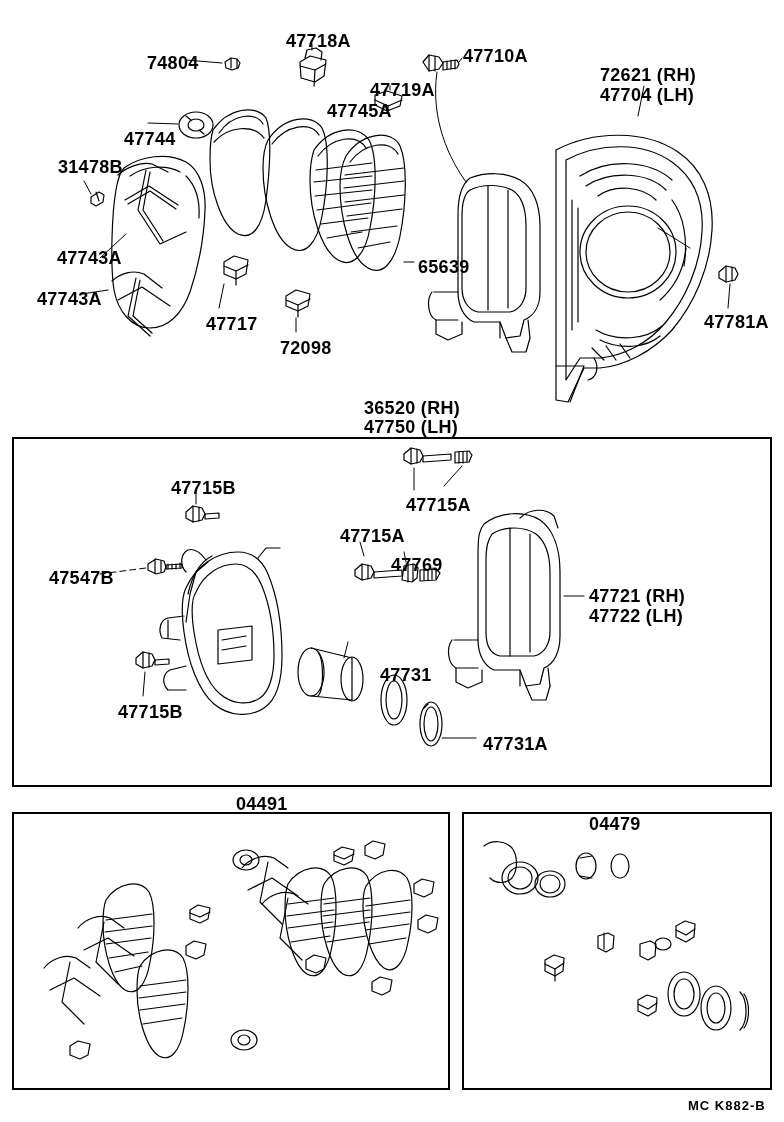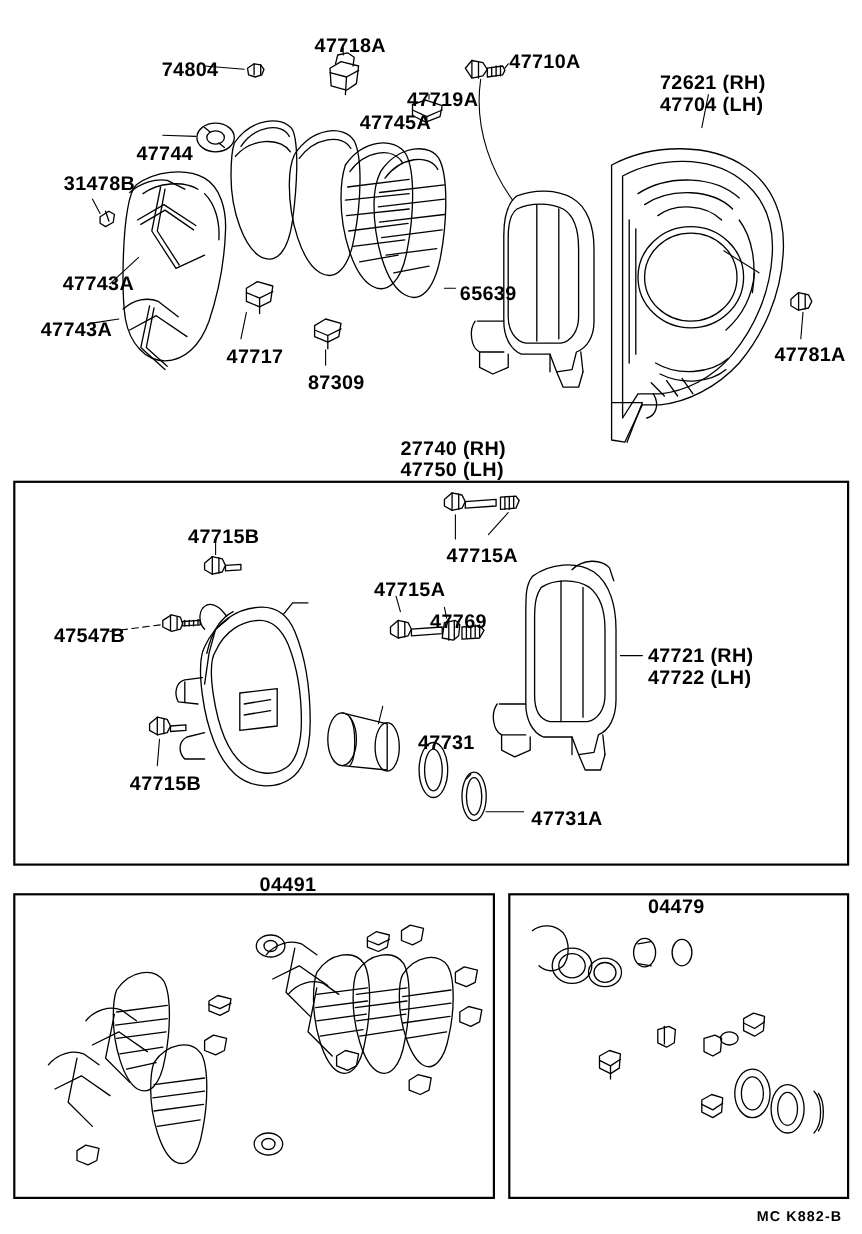--- a/index.html
+++ b/index.html
@@ -402,24 +402,24 @@
   <div class="lbl" style="left:463px; top:49px;">47710A</div>
   <div class="lbl" style="left:370px; top:83px;">47719A</div>
   <div class="lbl" style="left:327px; top:104px;">47745A</div>
   <div class="lbl" style="left:600px; top:68px;">72621 (RH)</div>
   <div class="lbl" style="left:600px; top:88px;">47704 (LH)</div>
   <div class="lbl" style="left:103px; top:132px;margin-left:21px;">47744</div>
   <div class="lbl" style="left:58px; top:160px;">31478B</div>
   <div class="lbl" style="left:57px; top:251px;">47743A</div>
   <div class="lbl" style="left:37px; top:292px;">47743A</div>
   <div class="lbl" style="left:206px; top:317px;">47717</div>
-  <div class="lbl" style="left:280px; top:341px;">87309</div>
+  <div class="lbl" style="left:280px; top:341px;">72098</div>
   <div class="lbl" style="left:418px; top:260px;">65639</div>
   <div class="lbl" style="left:704px; top:315px;">47781A</div>
-  <div class="lbl" style="left:364px; top:401px;">27740 (RH)</div>
+  <div class="lbl" style="left:364px; top:401px;">36520 (RH)</div>
   <div class="lbl" style="left:364px; top:420px;">47750 (LH)</div>
   <div class="lbl" style="left:171px; top:481px;">47715B</div>
   <div class="lbl" style="left:406px; top:498px;">47715A</div>
   <div class="lbl" style="left:340px; top:529px;">47715A</div>
   <div class="lbl" style="left:391px; top:558px;">47769</div>
   <div class="lbl" style="left:49px; top:571px;">47547B</div>
   <div class="lbl" style="left:589px; top:589px;">47721 (RH)</div>
   <div class="lbl" style="left:589px; top:609px;">47722 (LH)</div>
   <div class="lbl" style="left:332px; top:668px;margin-left:48px;">47731</div>
   <div class="lbl" style="left:118px; top:705px;">47715B</div>

